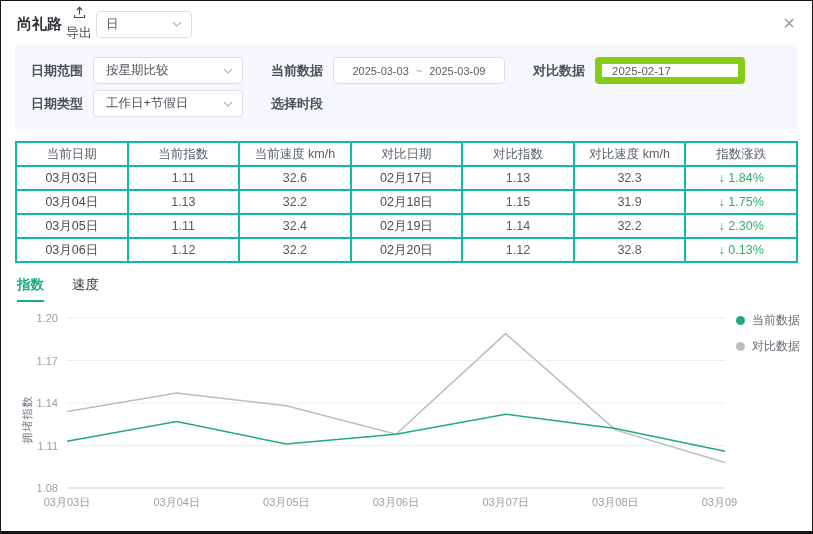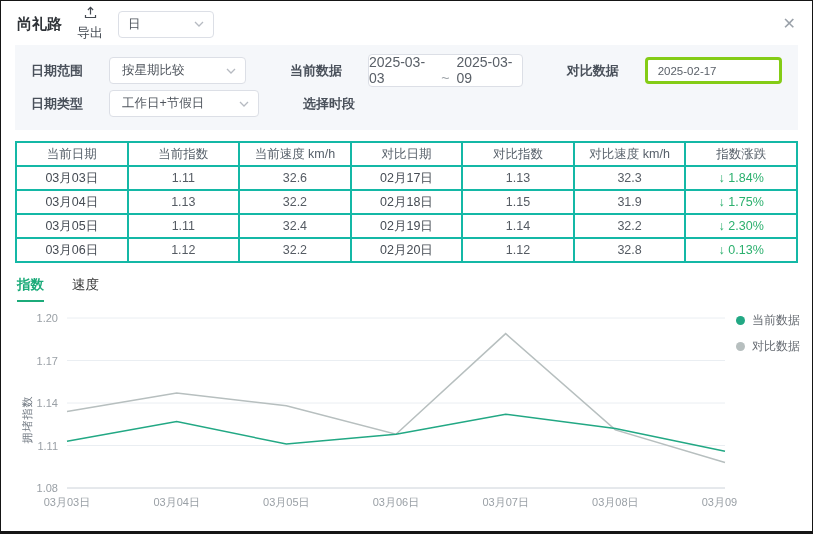--- a/index.html
+++ b/index.html
@@ -2,37 +2,37 @@
 <html><head>
 <meta charset="utf-8">
 <style>
   * { margin:0; padding:0; box-sizing:border-box; }
   body { background:#888; font-family:"Liberation Sans", sans-serif; }
   .window {
     width:813px; height:534px; background:#fff; position:relative; overflow:hidden;
     border:1px solid #151515; border-bottom:3px solid #151515;
   }
   
-  .header { display:flex; align-items:center; gap:15px; padding:10px 16px 6px 16px; height:42px; }
+  .header { display:flex; align-items:center; gap:4px; padding:10px 16px 6px 16px; height:42px; }
   .title { font-size:15px; font-weight:bold; color:#2f3338; }
   .export { display:flex; align-items:center; gap:5px; font-size:13px; color:#454b53; cursor:pointer;flex-direction:column; }
   .select { display:flex; align-items:center; justify-content:space-between; border:1px solid #dcdfe6;
             border-radius:4px; background:#fff; height:27px; padding:0 9px; font-size:12.5px; color:#4e545c; cursor:pointer; }
   .header .select { width:96px; }
   .close { margin-left:auto; color:#9aa1a9; font-size:16px; line-height:1; cursor:pointer; }
   
   .filters { margin:2px 14px 0; background:#f5f7fa; padding:8px 16px 9px; }
-  .filter-row { display:flex; align-items:center; height:31px; margin:2px 0;gap:16px; }
+  .filter-row { display:flex; align-items:center; height:31px; margin:2px 0; }
   .flabel { width:62px; font-size:13px; font-weight:600; color:#49505a; flex:none; }
   .ctl { margin-right:28px; }
   .sel-wide { width:150px;padding-left:12px; }
-  .range-box { width:172px; height:33px; border:1px solid #dcdfe6; border-radius:4px; background:#fff;
-               display:flex; align-items:flex-end; justify-content:center; gap:7px; font-size:14px; color:#5a6068; }
+  .range-box { width:172px; height:27px; border:1px solid #dcdfe6; border-radius:4px; background:#fff;
+               display:flex; align-items:center; justify-content:center; gap:7px; font-size:11px; color:#5a6068; }
   .range-box .sep { color:#9aa0a6; }
-  .input-box { width:150px; height:27px; border:3px solid #84cc16; border-radius:4px; background:#fff;
+  .input-box { width:150px; height:27px; border:7px solid #84cc16; border-radius:4px; background:#fff;
                display:flex; align-items:center; padding:0 10px; font-size:11.5px; color:#5a6068; }
   .sel-time { width:172px; border-color:#5e96e8; }
   
   .table-wrap { margin:11px 14px 0; }
   table { width:100%; border-collapse:collapse; table-layout:fixed; font-size:12.5px; color:#555b63; }
   th, td { border:2px solid #14b8a6; height:24px; text-align:center; padding:0; font-weight:normal; }
   th { color:#57606a; }
   td.date-cell { color:#454b53; }
   .change { color:#2cb06e; }
   

